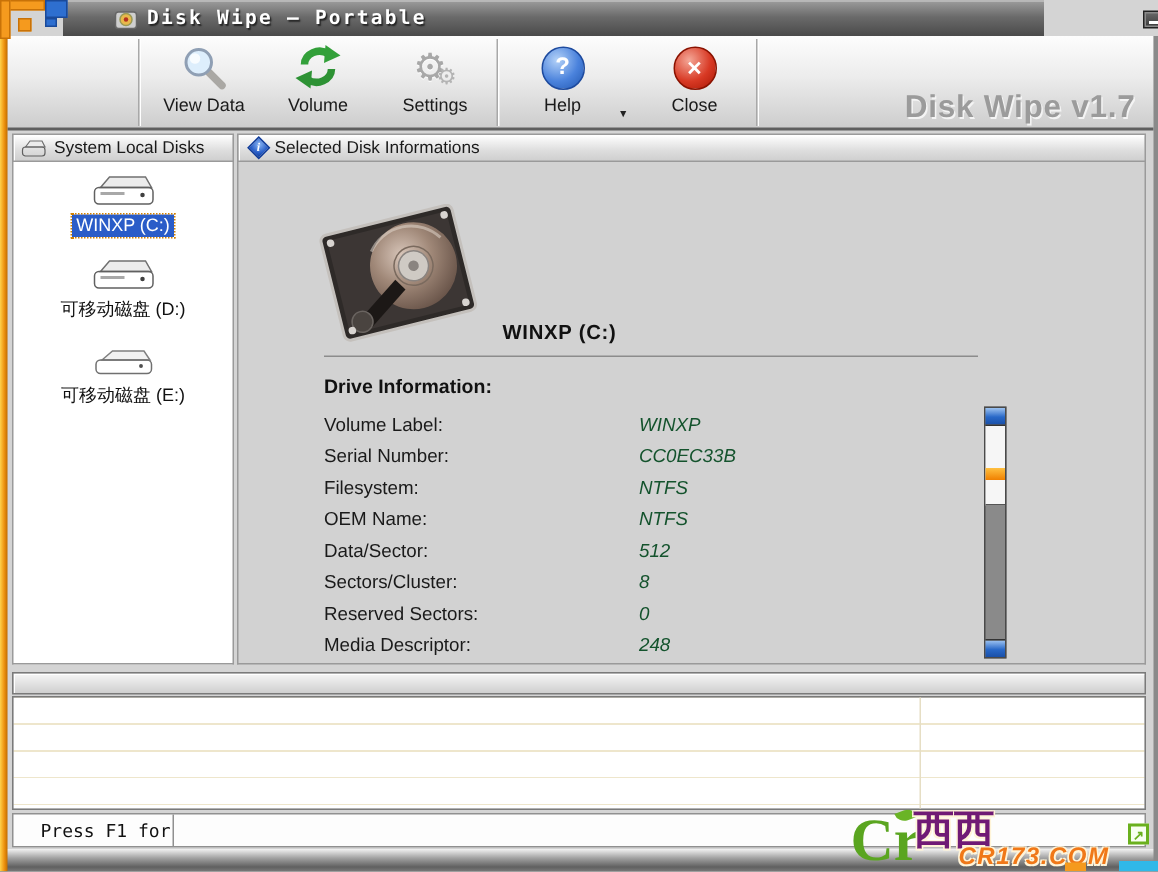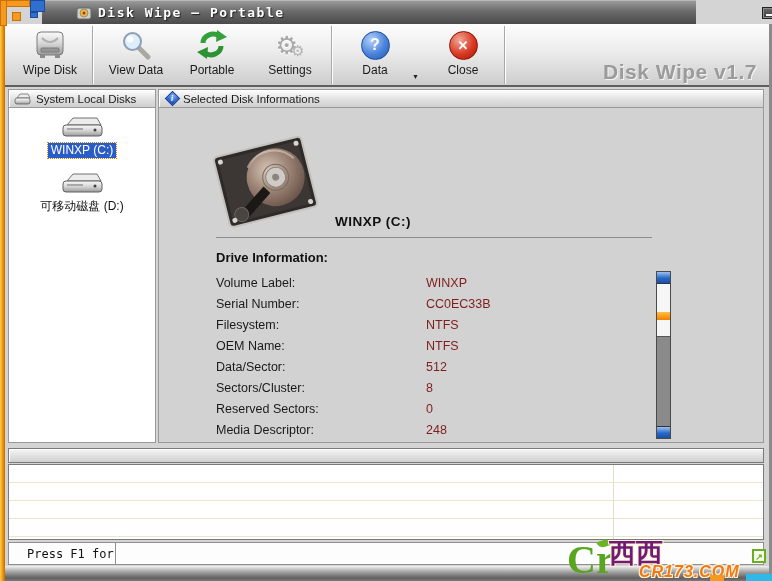--- a/index.html
+++ b/index.html
@@ -74,21 +74,21 @@
     border:1px solid #0d3a9a; display:flex; align-items:center; justify-content:center; }
   .info-diamond span { transform:rotate(-45deg); color:#fff; font-size:8px; font-style:italic; font-weight:bold;
     font-family:"Liberation Serif", serif; }
   .hdd-photo { position:absolute; left:48px; top:28px; }
   .disk-title { position:absolute; left:176px; top:106px; font-size:13.5px; font-weight:bold; color:#111;
     letter-spacing:0.5px; }
   .title-rule { position:absolute; left:57px; top:129px; width:436px; height:1px; background:#8c8c8c; }
   .section-title { position:absolute; left:57px; top:142px; font-size:13px; font-weight:bold; color:#111; }
   .field-row { position:absolute; left:57px; width:420px; height:16px; font-size:12.5px; }
   .flabel { display:inline-block; width:210px; color:#1a1a1a; }
-  .fvalue { color:#7f1d1d; }
+  .fvalue { color:#14532d;font-style:italic; }
 
   
   .scrollbar { position:absolute; left:497px; top:163px; width:15px; height:168px; border:1px solid #4a4a4a;
     background:#8a8a8a; }
   .sb-up, .sb-down { position:absolute; left:0; width:13px; height:12px;
     background:linear-gradient(#9cc2f0,#2868c8 55%,#1a50a8); border-bottom:1px solid #333; cursor:pointer; }
   .sb-up { top:0; } .sb-down { bottom:0; border-bottom:none; border-top:1px solid #333; }
   .sb-track-white { position:absolute; left:0; top:12px; width:13px; height:53px; background:#f6f6f6;
     border-bottom:1px solid #555; }
   .sb-marker { position:absolute; left:0; top:40px; width:13px; height:8px;
@@ -154,39 +154,20 @@
     <div class="c-orange2"></div>
     <div class="c-orange3"></div>
     <div class="c-blue1"></div>
     <div class="c-blue2"></div>
   </div>
   <div class="border-left"></div>
   <div class="border-right"></div>
 
   <div class="toolbar">
 
-    <div class="tb-btn" style="left:10px; width:70px;">
-      <div class="tb-icon">
-        <svg width="36" height="32" viewBox="0 0 36 32">
-          <defs>
-            <linearGradient id="silv" x1="0" y1="0" x2="0" y2="1">
-              <stop offset="0" stop-color="#fafafa"></stop>
-                <stop offset="0.5" stop-color="#d6d6d6"></stop>
-                <stop offset="1" stop-color="#9a9a9a"></stop>
-            </linearGradient>
-          </defs>
-          <rect x="5" y="3" width="26" height="23" rx="4" fill="url(#silv)" stroke="#7a7a7a"></rect>
-          <path d="M10,9 Q18,17 26,9" fill="none" stroke="#b0b0b0" stroke-width="2"></path>
-          <rect x="9" y="19" width="18" height="4" rx="1" fill="#969696" stroke="#7a7a7a"></rect>
-          <rect x="8" y="26" width="5" height="3" fill="#8a8a8a"></rect>
-          <rect x="23" y="26" width="5" height="3" fill="#8a8a8a"></rect>
-        </svg>
-      </div>
-      <span class="tb-label">Wipe Disk</span>
-    </div>
 
     <div class="tb-sep" style="left:87px;"></div>
 
     <div class="tb-btn" style="left:96px; width:70px;">
       <div class="tb-icon">
         <svg width="32" height="32" viewBox="0 0 32 32">
           <line x1="19" y1="19" x2="28" y2="28" stroke="#aaa8a4" stroke-width="5" stroke-linecap="round"></line>
           <circle cx="12.5" cy="12.5" r="8.5" fill="#ddeefc" stroke="#8f9fb4" stroke-width="2"></circle>
           <circle cx="10" cy="10" r="3.5" fill="#ffffff" opacity="0.8"></circle>
         </svg>
@@ -196,38 +177,38 @@
 
     <div class="tb-btn" style="left:174px; width:66px;">
       <div class="tb-icon">
         <svg width="34" height="32" viewBox="0 0 34 32">
           <path d="M8,14 A10,9 0 0 1 24,7" fill="none" stroke="#33a03a" stroke-width="5"></path>
           <polygon points="22,1 32,8 21,13" fill="#33a03a"></polygon>
           <path d="M26,17 A10,9 0 0 1 10,24" fill="none" stroke="#2d9234" stroke-width="5"></path>
           <polygon points="12,30 2,23 13,18" fill="#2d9234"></polygon>
         </svg>
       </div>
-      <span class="tb-label">Portable</span>
+      <span class="tb-label">Volume</span>
     </div>
 
     <div class="tb-btn" style="left:252px; width:66px;">
       <div class="tb-icon">
         <span class="gear-big">⚙</span>
           <span class="gear-small">⚙</span>
       </div>
       <span class="tb-label">Settings</span>
     </div>
 
     <div class="tb-sep" style="left:326px;"></div>
 
     <div class="tb-btn" style="left:338px; width:64px;">
       <div class="tb-icon">
         <div class="circle-btn help-circle">?</div>
       </div>
-      <span class="tb-label">Data</span>
+      <span class="tb-label">Help</span>
     </div>
 
     <div class="dd-arrow">▼</div>
 
     <div class="tb-btn" style="left:426px; width:64px;">
       <div class="tb-icon">
         <div class="circle-btn close-circle">✕</div>
       </div>
       <span class="tb-label">Close</span>
     </div>
@@ -260,20 +241,28 @@
       <div class="disk-item" style="margin-top:13px;">
         <svg width="46" height="24" viewBox="0 0 46 24">
           <path d="M8,10 L14,3 L38,3 L42,10 Z" fill="#ececec" stroke="#707070"></path>
           <rect x="4" y="10" width="39" height="11" rx="3" fill="url(#silv)" stroke="#606060"></rect>
           <circle cx="36" cy="15" r="1.5" fill="#404040"></circle>
           <rect x="8" y="13" width="16" height="2" fill="#a8a8a8"></rect>
         </svg>
         <span class="disk-label">可移动磁盘 (D:)</span>
       </div>
 
+      <div class="disk-item" style="margin-top:16px;">
+        <svg width="46" height="22" viewBox="0 0 46 22">
+          <path d="M9,10 L16,4 L37,4 L41,10 Z" fill="#f2f2f2" stroke="#808080"></path>
+          <rect x="5" y="10" width="37" height="9" rx="3" fill="url(#silv)" stroke="#707070"></rect>
+          <circle cx="35" cy="14" r="1.3" fill="#505050"></circle>
+        </svg>
+        <span class="disk-label">可移动磁盘 (E:)</span>
+      </div>
 
     </div>
   </div>
 
   <div class="main-panel">
     <div class="panel-header">
       <div class="info-diamond">
           <span>i</span>
         </div>
       <span>Selected Disk Informations</span>

